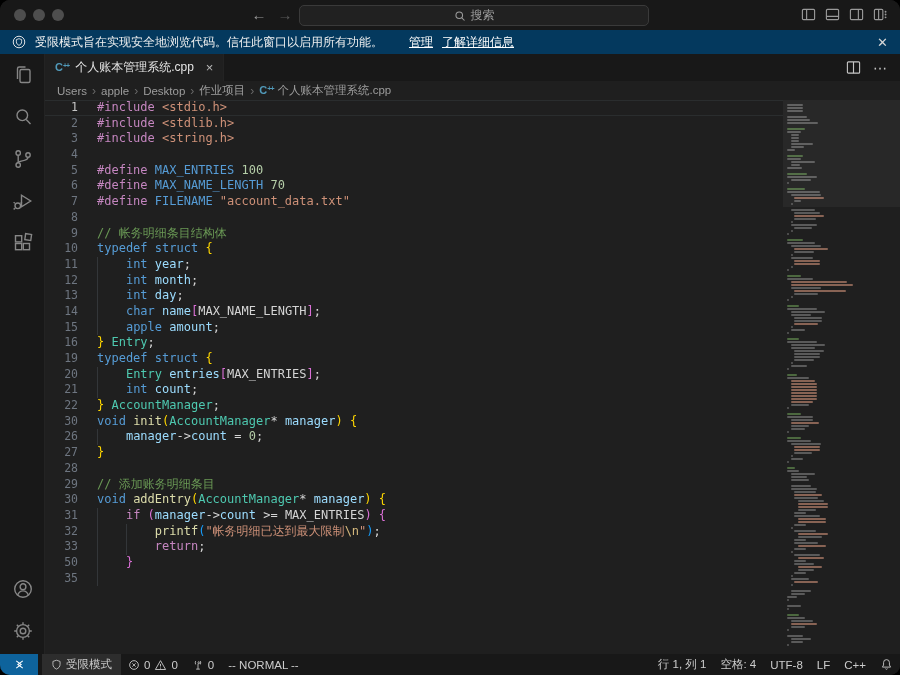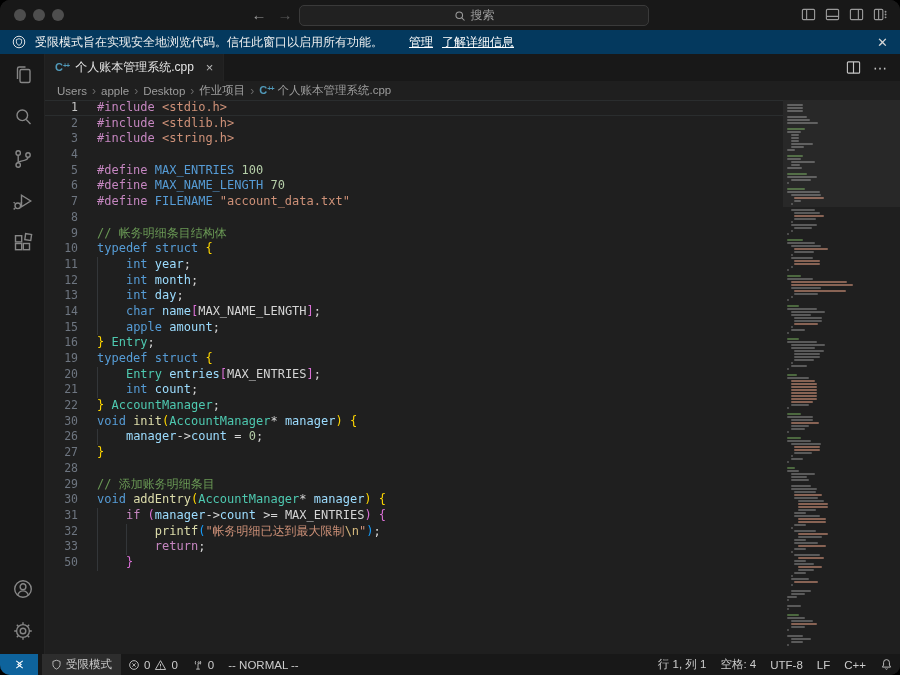--- a/index.html
+++ b/index.html
@@ -327,20 +327,24 @@
             <div class="lc"><span class="guide" style="left: 19px;"></span><span class="guide" style="left: 47.896px;"></span><span class="tk-pl">        </span><span class="tk-fn">printf</span><span class="tk-b3">(</span><span class="tk-str">"帐务明细已达到最大限制</span><span class="tk-esc">\n</span><span class="tk-str">"</span><span class="tk-b3">)</span><span class="tk-pl">;</span></div>
           </div>
           <div class="line">
             <div class="ln">33</div>
             <div class="lc"><span class="guide" style="left: 19px;"></span><span class="guide" style="left: 47.896px;"></span><span class="tk-pl">        </span><span class="tk-pp">return</span><span class="tk-pl">;</span></div>
           </div>
           <div class="line">
             <div class="ln">50</div>
             <div class="lc"><span class="guide" style="left: 19px;"></span><span class="tk-pl">    </span><span class="tk-b2">}</span></div>
           </div>
+          <div class="line">
+            <div class="ln">35</div>
+            <div class="lc"><span class="guide" style="left: 19px;"></span></div>
+          </div>
         </div>
       <div class="minimap">
         <div class="mm-slider"></div>
       <div class="mrow mm-g" style="margin-left: 0px; width: 16px;"></div>
           <div class="mrow mm-g" style="margin-left: 0px; width: 16px;"></div>
           <div class="mrow mm-g" style="margin-left: 0px; width: 16px;"></div>
           <div class="mrow" style="margin-left: 0px; width: 0px;"></div>
           <div class="mrow mm-g" style="margin-left: 0px; width: 20px;"></div>
           <div class="mrow mm-g" style="margin-left: 0px; width: 23px;"></div>
           <div class="mrow mm-g" style="margin-left: 0px; width: 31px;"></div>

